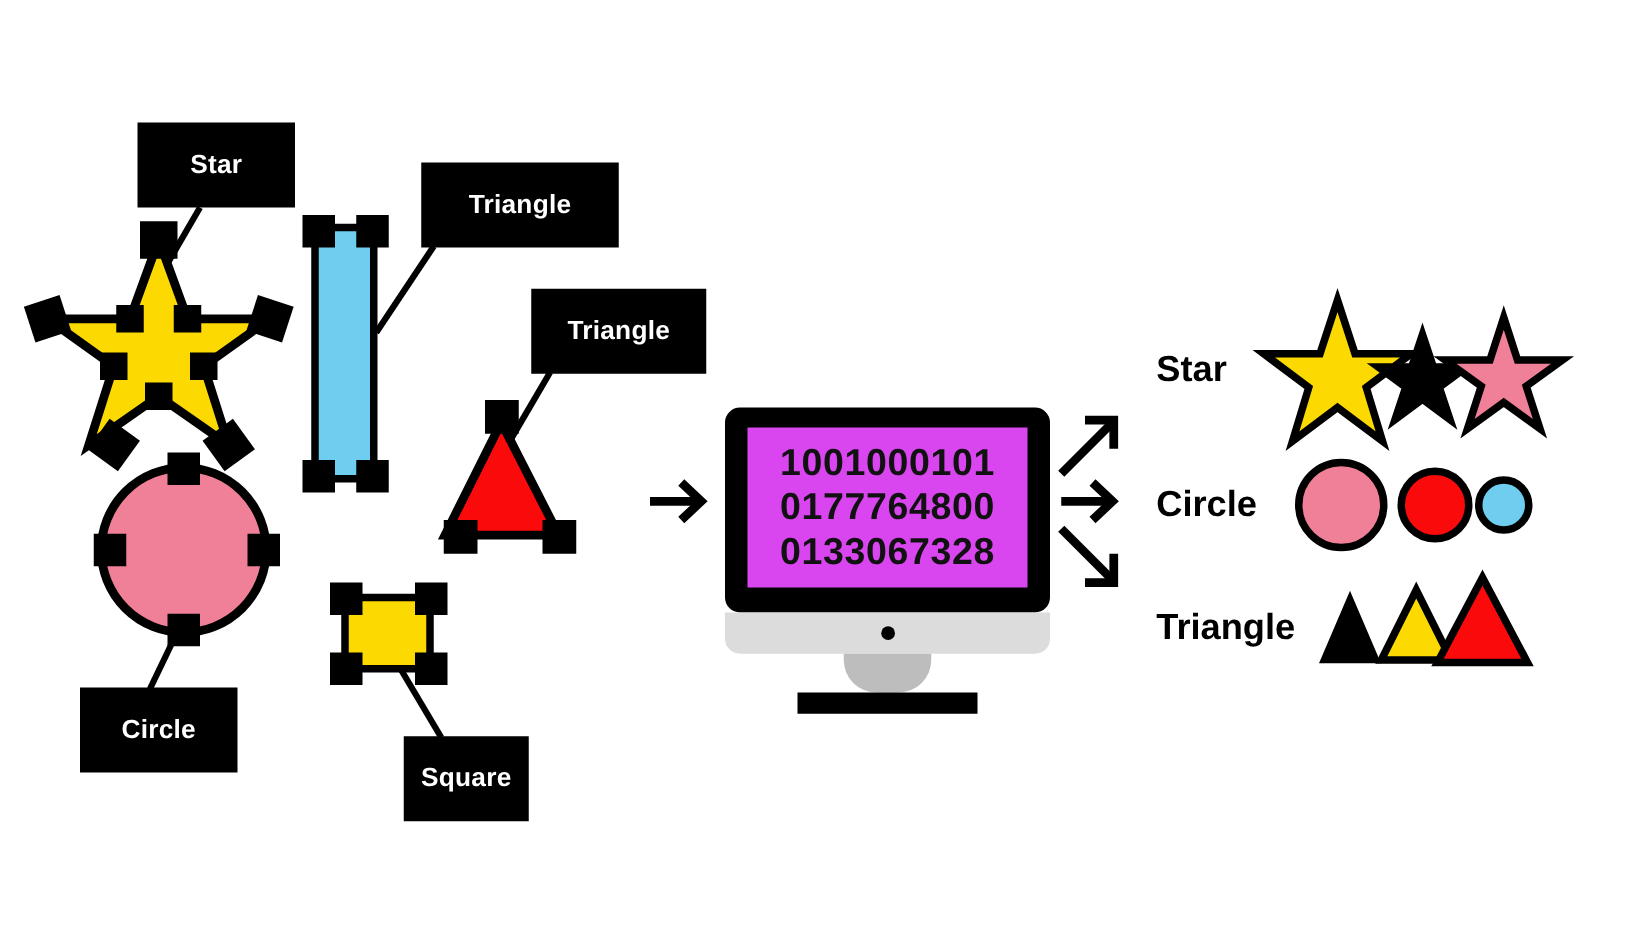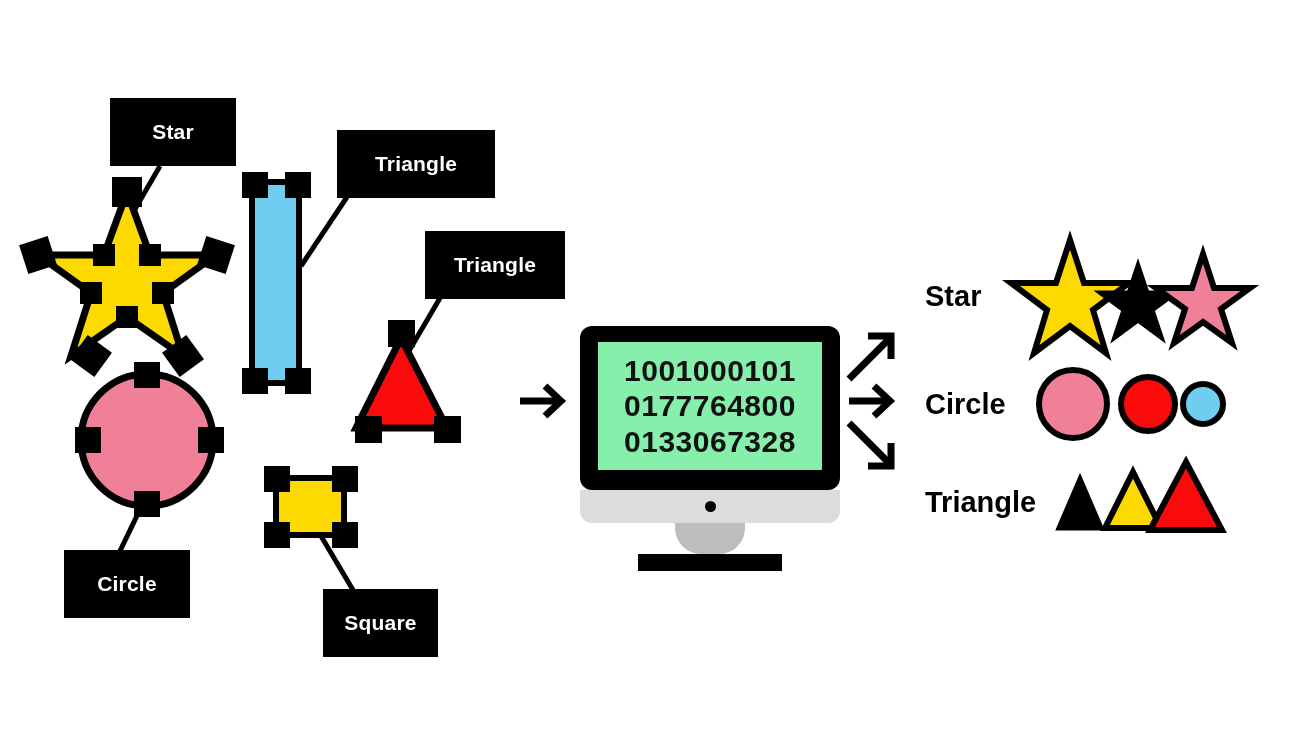--- a/index.html
+++ b/index.html
@@ -52,21 +52,21 @@
 
   
   #monitor { position: absolute; }
   .mon-bezel {
     position: absolute;
     background: #000000;
     border-radius: 12px;
   }
   .mon-screen {
     position: absolute;
-    background: #86efac;
+    background: #d946ef;
     display: flex;
     flex-direction: column;
     align-items: center;
     justify-content: center;
   }
   .bin-line {
     font-family: "Liberation Sans", sans-serif;
     font-weight: bold;
     font-size: 30px;
     color: #111111;
@@ -198,21 +198,21 @@
 </div>
 
 <div class="label-box" style="left:425px; top:231px; width:140px; height:68px;">
   <span>Triangle</span>
 </div>
 
 <div class="label-box" style="left:64px; top:550px; width:126px; height:68px;">
   <span>Circle</span>
 </div>
 
-<div class="label-box" style="left:323px; top:589px; width:115px; height:68px;">
+<div class="label-box" style="left:323px; top:589px; width:100px; height:68px;">
   <span>Square</span>
 </div>
 
 <div id="monitor" style="left:580px; top:326px; width:260px; height:242px;">
   <div class="mon-bezel" style="left:0; top:0; width:260px; height:164px;"></div>
   <div class="mon-screen" style="left:18px; top:16px; width:224px; height:128px;">
     <div class="bin-line">1001000101</div>
     <div class="bin-line">0177764800</div>
     <div class="bin-line">0133067328</div>
   </div>

